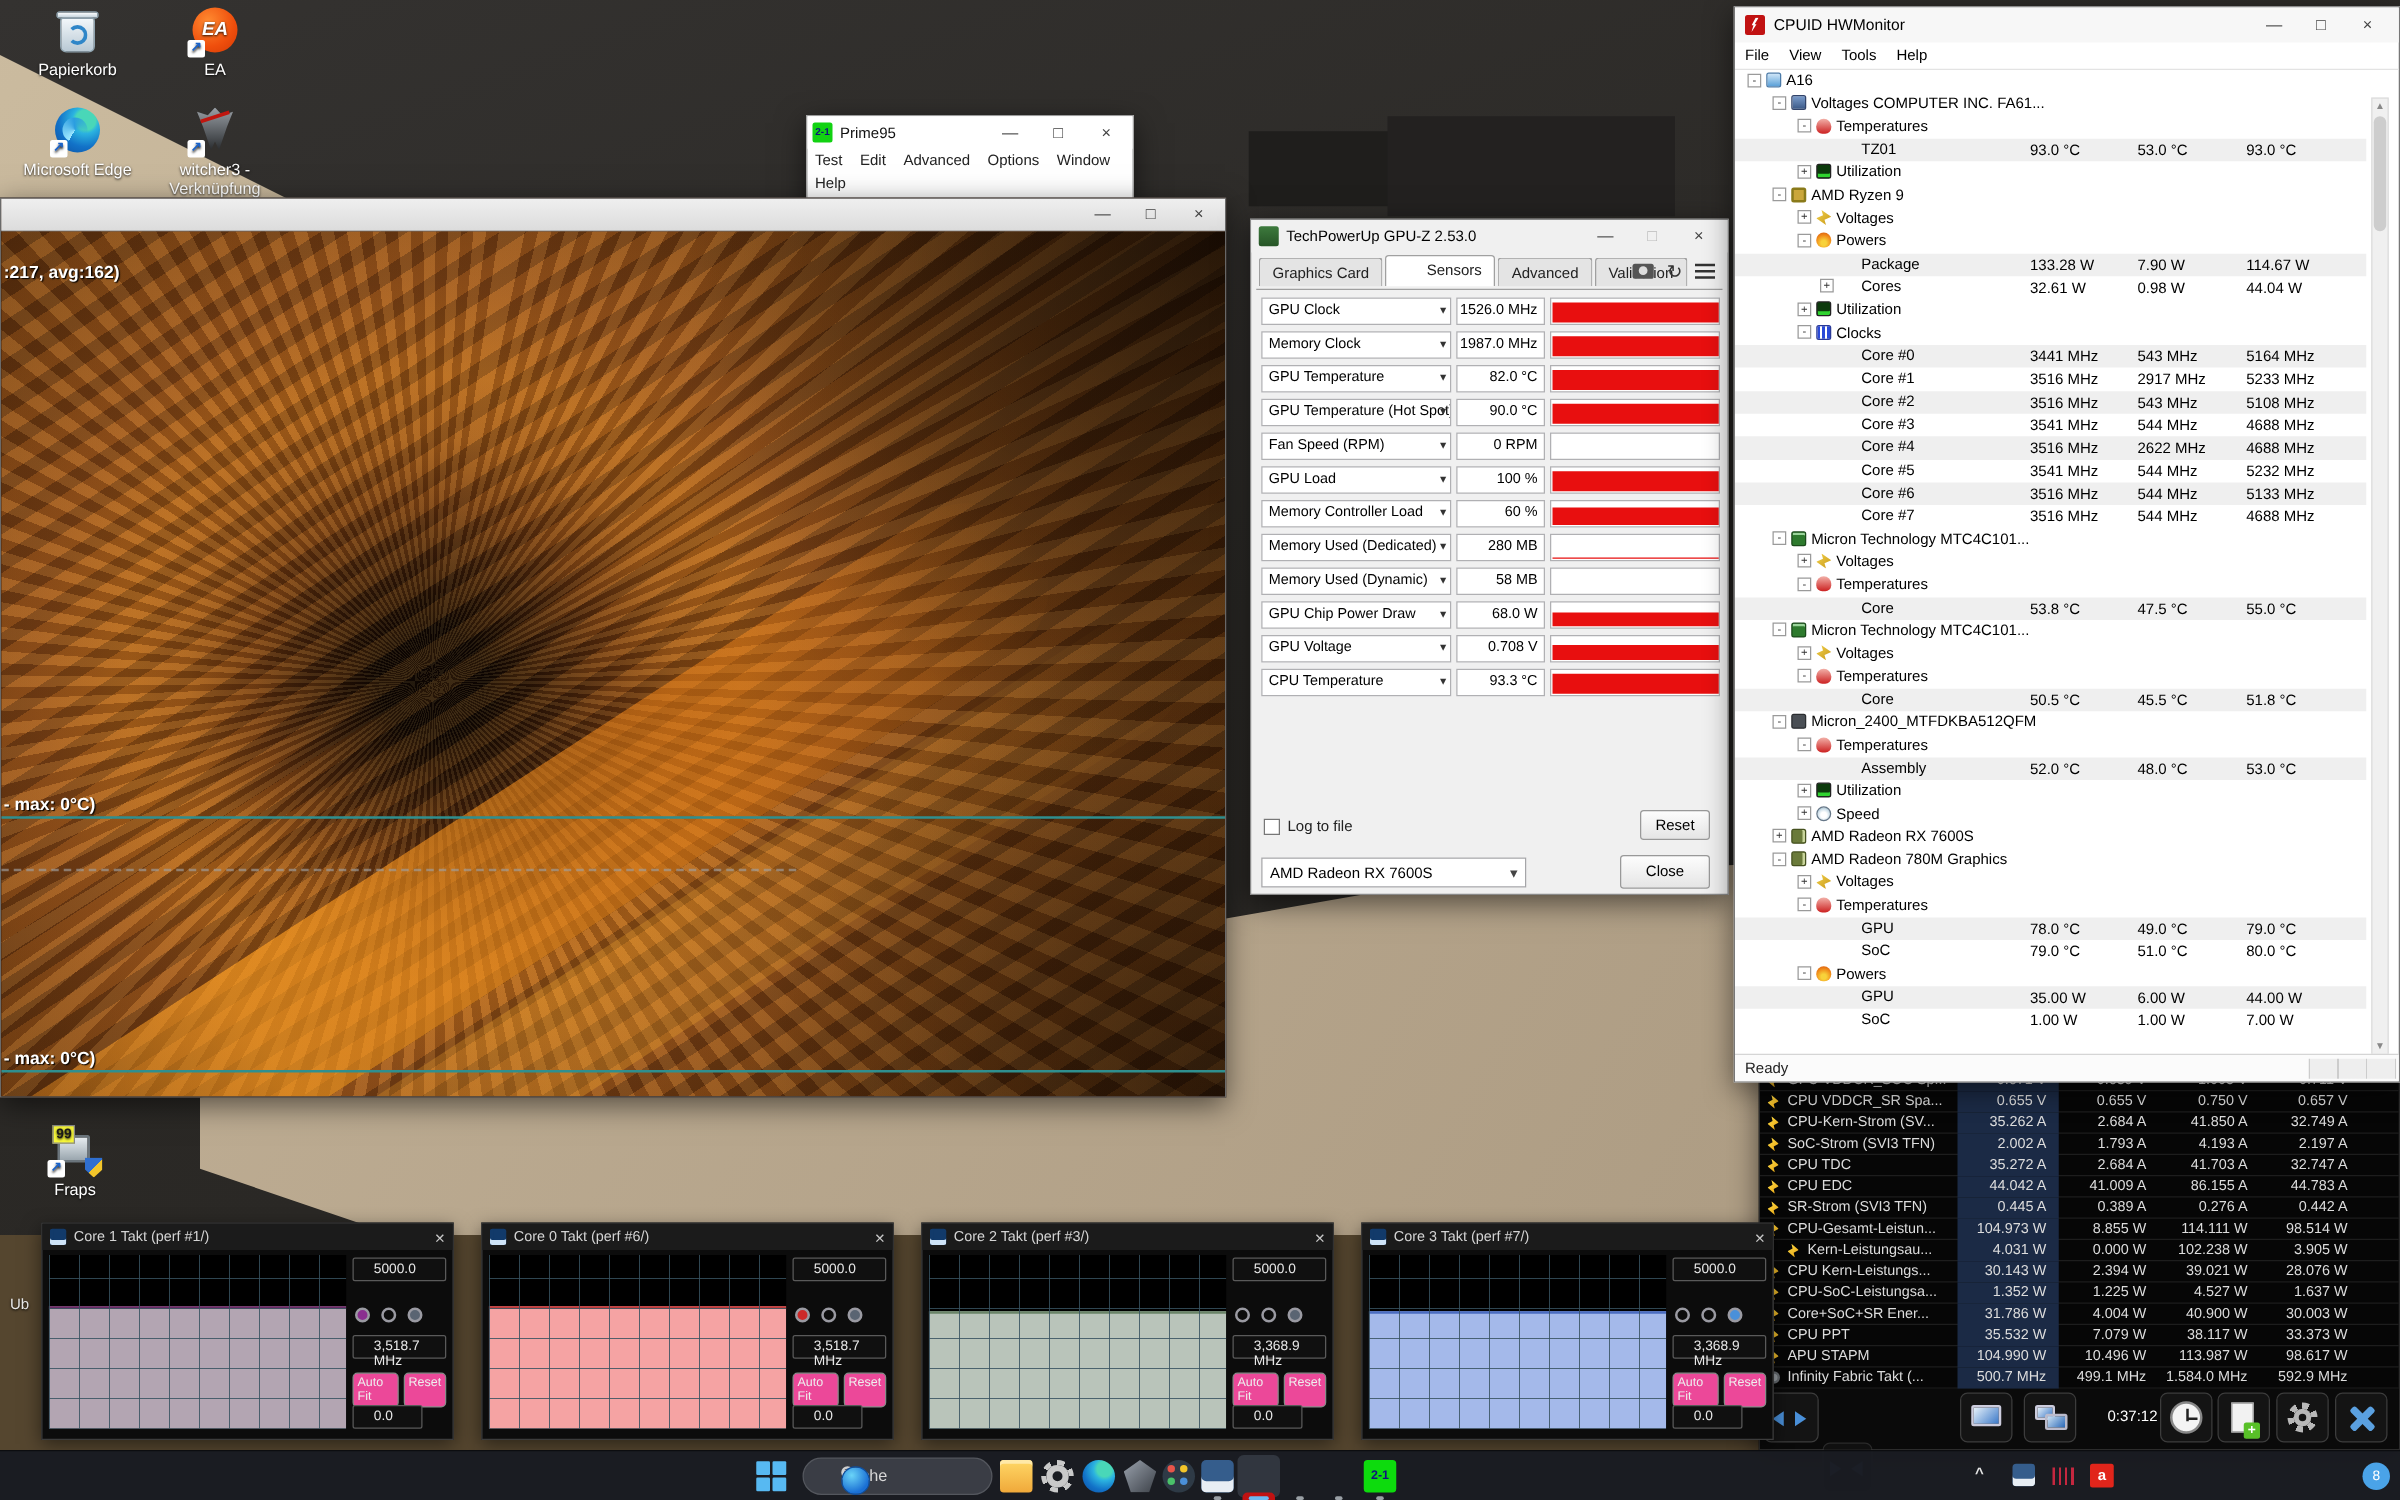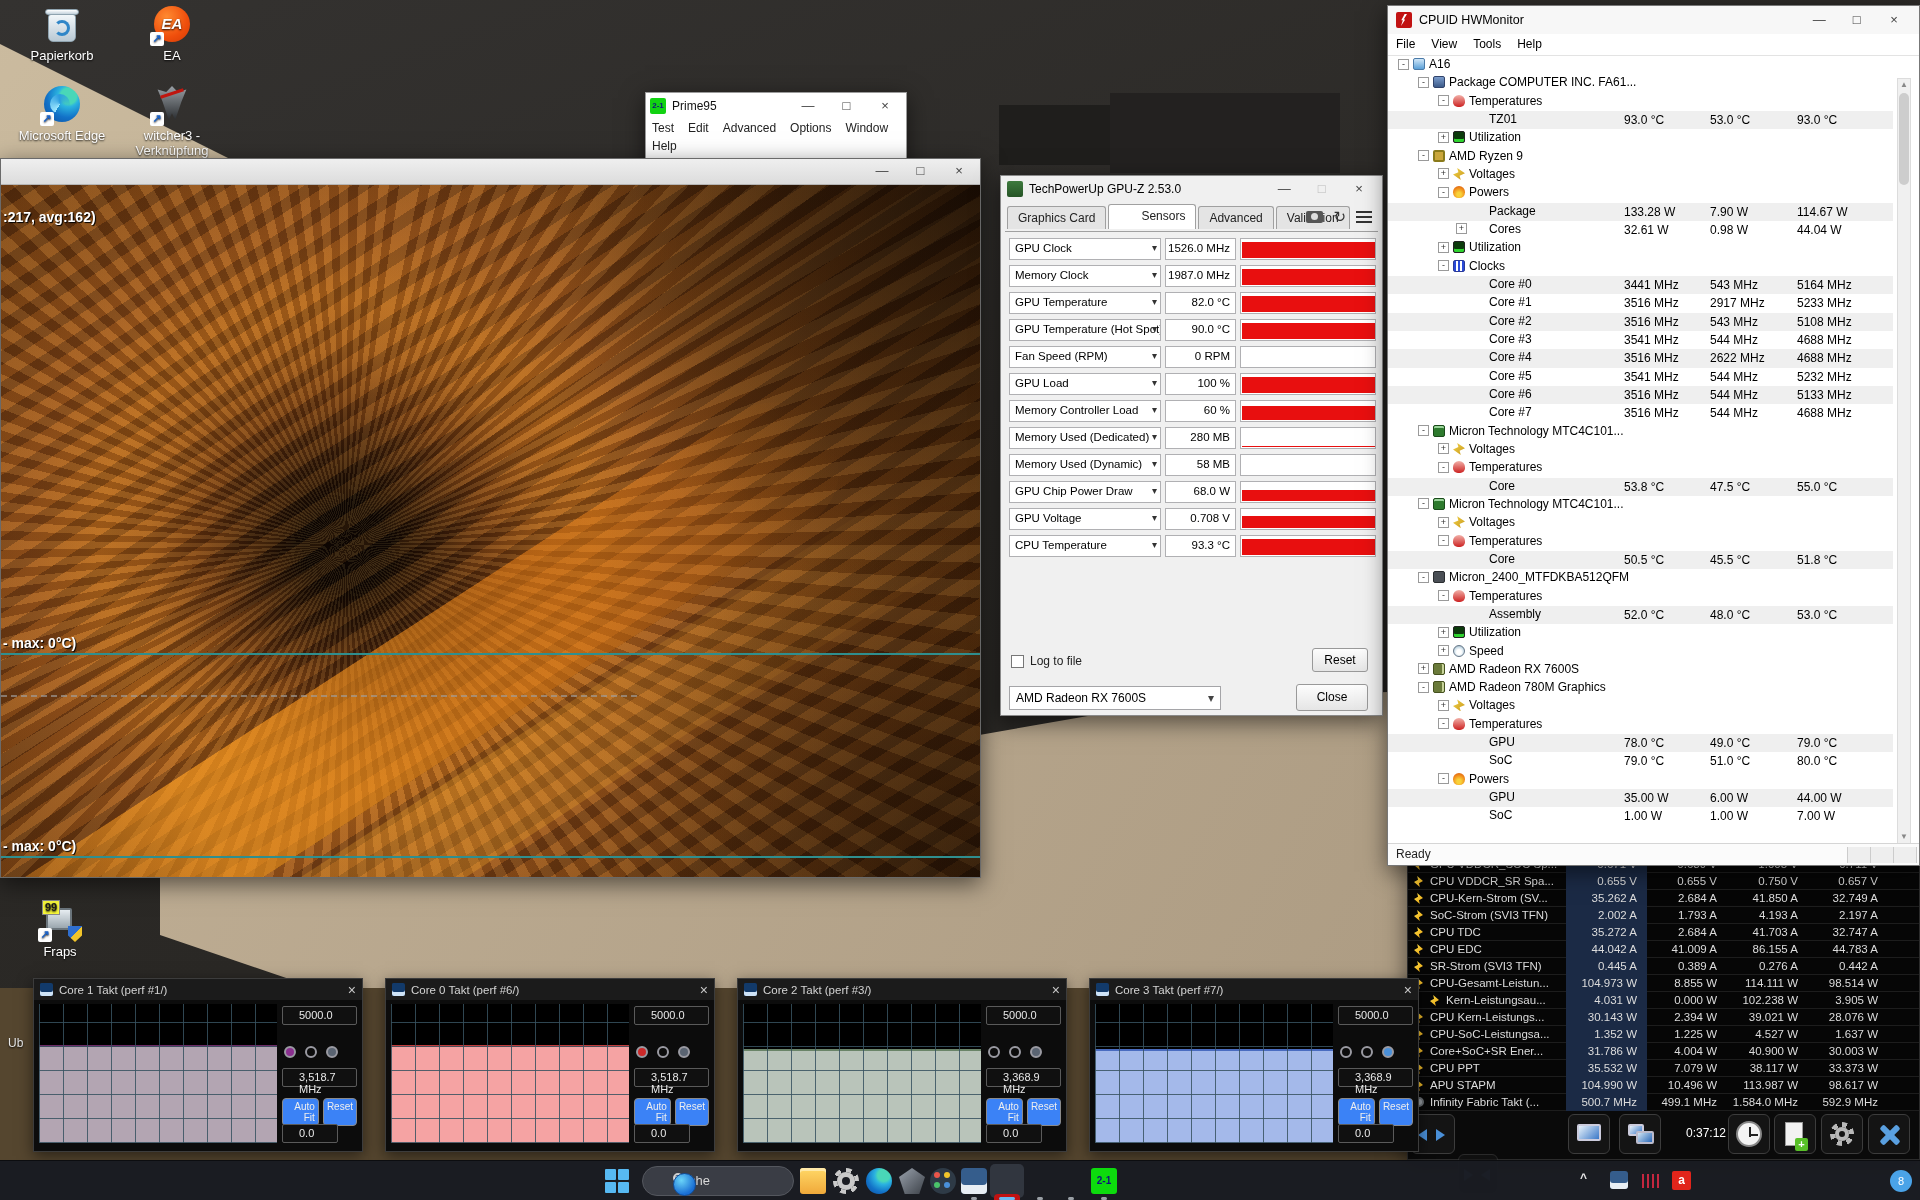--- a/index.html
+++ b/index.html
@@ -232,21 +232,21 @@
   .cg-grid{position:absolute;inset:0;
     background-image:repeating-linear-gradient(90deg,rgba(55,82,96,.85) 0 1px,transparent 1px 24px),
                      repeating-linear-gradient(0deg,rgba(55,82,96,.85) 0 1px,transparent 1px 24px);}
   .cg-panel{position:absolute;left:248px;right:5px;top:25px;bottom:8px;font-size:11px;color:#e8e8e8;}
   .cg-box{position:absolute;left:0;right:0;background:#101010;border:1px solid #5a5a5a;border-radius:2px;
           padding:2px 16px;height:19px;}
   .cg-box.top{top:2px;} .cg-box.val{top:64px;} .cg-box.bot{bottom:0;width:56px;right:auto;}
   .cg-dots{position:absolute;top:42px;left:2px;display:flex;gap:9px;}
   .cg-dot{width:12px;height:12px;border-radius:50%;border:2px solid #9a9aa2;}
   .cg-btns{position:absolute;top:94px;left:0;display:flex;gap:4px;}
-  .cg-btn{border:1px solid #8a8a8a;border-radius:4px;color:#eee;font-size:10px;padding:2px 3px;background:#3b82f6;text-align:right;}
+  .cg-btn{border:1px solid #8a8a8a;border-radius:4px;color:#eee;font-size:10px;padding:2px 3px;background:#ec4899;}
 
   
   #taskbar{position:absolute;left:0;bottom:0;width:1920px;height:40px;background:rgba(26,28,34,.97);
            border-top:1px solid #0c0d10;}
   .tb-item{position:absolute;top:6px;width:28px;height:28px;}
   #tb-start{left:603px;display:grid;grid-template-columns:11px 11px;grid-gap:2px;padding:2px;}
   #tb-start div{background:#57b9f2;border-radius:1px;height:11px;}
   #tb-search{position:absolute;left:642px;top:5px;width:152px;height:30px;border-radius:15px;
              background:#3a3d45;border:1px solid #54575e;color:#d8d8d8;font-size:13px;}
   .mag{position:absolute;left:10px;top:7px;width:10px;height:10px;border:2px solid #cfcfcf;border-radius:50%;}
@@ -823,21 +823,21 @@
           <span class="hm-val v1"></span>
           <span class="hm-val v2"></span>
           <span class="hm-val v3"></span>
         </div>
 
         <div class="hm-row i1">
           <span class="bandbg"></span>
           <span class="hm-inner">
             <span class="hm-exp">-</span>
             <span class="hm-ic ic-board"></span>
-            <span class="hm-label">Package COMPUTER INC. FA61...</span>
+            <span class="hm-label">Voltages COMPUTER INC. FA61...</span>
           </span>
           <span class="hm-val v1"></span>
           <span class="hm-val v2"></span>
           <span class="hm-val v3"></span>
         </div>
 
         <div class="hm-row i2">
           <span class="bandbg"></span>
           <span class="hm-inner">
             <span class="hm-exp">-</span>

